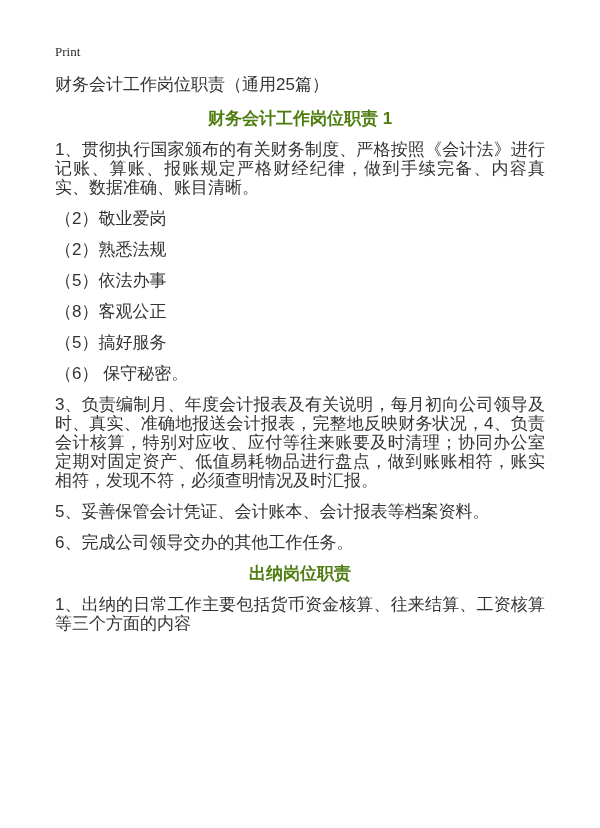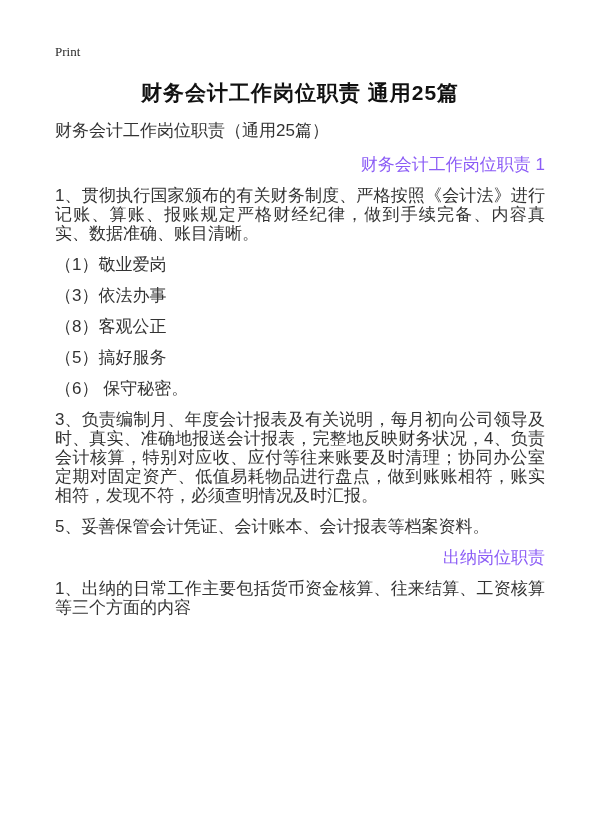--- a/index.html
+++ b/index.html
@@ -36,57 +36,58 @@
   }
   p {
     font-size: 17px;
     line-height: 19px;
     margin: 12px 0 0 0;
     text-align: justify;
     text-justify: inter-ideograph;
   }
   p.subtitle { margin-top: 15px; }
   p.bold-heading {
-    font-weight: 400;
-    color: #8b5cf6;
-    text-align: right;
+    font-weight: 700;
+    color: #4d7c0f;
+    text-align: center;
   }
   p.sec-heading { margin-top: 15px; }
 </style>
 </head>
 <body>
 
 <div class="page">
 
   <div class="print-link">Print</div>
 
-  <h1 class="doc-title">财务会计工作岗位职责 通用25篇</h1>
 
   <p class="subtitle">财务会计工作岗位职责（通用25篇）</p>
 
 
   <p class="bold-heading sec-heading">财务会计工作岗位职责 1</p>
 
 
   <p>1、贯彻执行国家颁布的有关财务制度、严格按照《会计法》进行记账、算账、报账规定严格财经纪律，做到手续完备、内容真实、数据准确、账目清晰。</p>
 
 
-  <p>（1）敬业爱岗</p>
+  <p>（2）敬业爱岗</p>
 
+  <p>（2）熟悉法规</p>
 
-  <p>（3）依法办事</p>
+  <p>（5）依法办事</p>
 
   <p>（8）客观公正</p>
 
   <p>（5）搞好服务</p>
 
   <p>（6） 保守秘密。</p>
 
   <p>3、负责编制月、年度会计报表及有关说明，每月初向公司领导及时、真实、准确地报送会计报表，完整地反映财务状况，4、负责会计核算，特别对应收、应付等往来账要及时清理；协同办公室定期对固定资产、低值易耗物品进行盘点，做到账账相符，账实相符，发现不符，必须查明情况及时汇报。</p>
 
   <p>5、妥善保管会计凭证、会计账本、会计报表等档案资料。</p>
 
+  <p>6、完成公司领导交办的其他工作任务。</p>
 
   <p class="bold-heading">出纳岗位职责</p>
 
   <p>1、出纳的日常工作主要包括货币资金核算、往来结算、工资核算等三个方面的内容</p>
 
 </div>
 
 </body></html>

